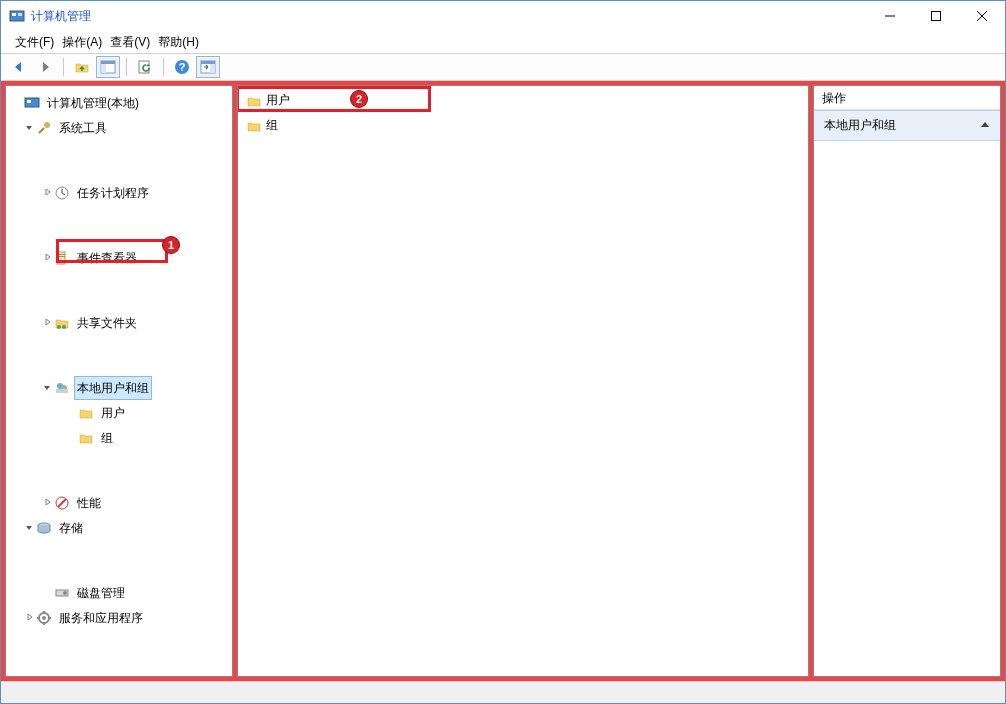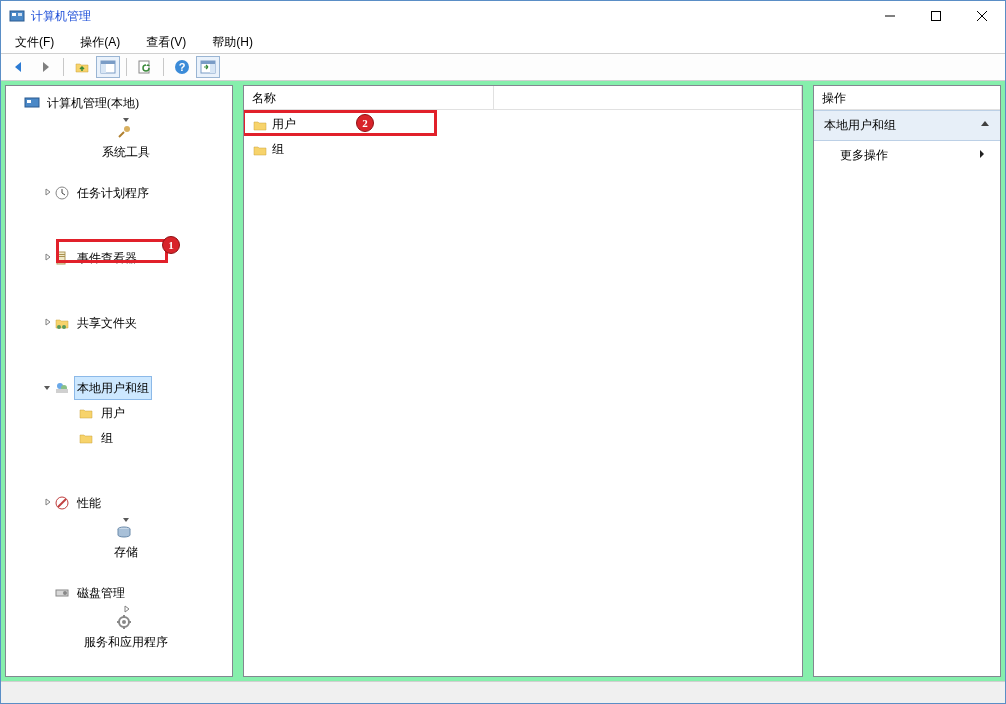--- a/index.html
+++ b/index.html
@@ -26,21 +26,20 @@
 .titlebar .title { flex: 1; font-size: 12px; color: #1d4ed8; }
 .win-controls { display: flex; }
 .win-btn { width: 46px; height: 30px; display:flex; align-items:center; justify-content:center; }
 .win-btn svg { width: 10px; height: 10px; }
 
 .menubar {
   height: 22px;
   display: flex;
   align-items: center;
   padding-left: 10px;
-  gap: 18px;
   color: #000;
 }
 .menubar span { padding: 2px 4px; }
 
 .toolbar {
   height: 28px;
   display: flex;
   align-items: center;
   padding: 0 6px;
   gap: 2px;
@@ -53,44 +52,43 @@
   display:flex; align-items:center; justify-content:center;
   border: 1px solid transparent;
 }
 .tool-btn.boxed { border:1px solid #9ab5d3; background:#eaf2fb; }
 .tool-sep { width:1px; height:18px; background:#c8c8c8; margin: 0 4px; }
 
 .main {
   flex: 1;
   display: flex;
   padding: 4px;
-  gap: 10px;
-  background: #86efac;
+  gap: 4px;
+  background: #ef4444;
   min-height: 0;
-  font-family: Liberation Serif, serif;
 }
 .pane {
   border: 1px solid #828790;
   background: #fff;
   overflow: auto;
   display: flex;
   flex-direction: column;
 }
 .pane-left { width: 228px; }
 .pane-mid { flex: 1; }
 .pane-right { width: 188px; }
 
 .tree { padding: 4px 2px; font-size: 12px; line-height: 22px; color: #000; user-select: none; }
 .tree-row { display: flex; align-items: center; height: 25px; white-space: nowrap; }
 .tree-row .exp { width: 14px; display:inline-flex; justify-content:center; color:#555; }
 .tree-row .ticon { width:16px; height:16px; margin-right:4px; display:inline-flex; align-items:center; justify-content:center; }
 .tree-row .lbl { padding: 1px 3px; }
 .tree-row.selected .lbl { background:#cde8ff; border:1px solid #8cb9e8; padding:0 2px; }
 .indent-0 { padding-left: 2px; }
-.indent-1 { padding-left: 14px; flex-direction: column; }
+.indent-1 { padding-left: 14px; }
 .indent-2 { padding-left: 32px; margin-top: 40px; }
 .indent-3 { padding-left: 56px; }
 
 .list-header {
   display:flex;
   height: 24px;
   border-bottom: 1px solid #e1e1e1;
   background: #fff;
 }
 .list-header .col {
@@ -410,24 +408,20 @@
       </div>
 
     </div>
 
     <div class="annot-box" style="left:50px; top:153px; width:112px; height:24px;"></div>
     <div class="annot-badge" style="left:156px; top:150px;">1</div>
     </div>
   </div>
 
   <div class="pane pane-mid">
-    <div class="list-header">
-      <div class="col" style="width:250px;"><span>名称</span></div>
-      <div class="col" style="flex:1;"></div>
-    </div>
     <div class="list-body">
       <div class="list-row">
         <span class="ficon"><svg viewBox="0 0 16 16">
               <path class="folder-svg" d="M2 5h4l1 1h7v7H2z"></path>
             </svg></span>
         <span>用户</span>
       </div>
       <div class="list-row">
         <span class="ficon"><svg viewBox="0 0 16 16">
               <path class="folder-svg" d="M2 5h4l1 1h7v7H2z"></path>
@@ -443,23 +437,17 @@
   <div class="pane pane-right">
     <div class="actions-header">
       <span>操作</span>
     </div>
     <div class="actions-section">
       <span>本地用户和组</span>
       <span><svg width="10" height="10" viewBox="0 0 10 10">
             <path d="M1 7 L9 7 L5 2 Z" fill="#404040"></path>
           </svg></span>
     </div>
-    <div class="actions-item">
-      <span>更多操作</span>
-      <span><svg width="8" height="10" viewBox="0 0 8 10">
-            <path d="M2 1 L6 5 L2 9 Z" fill="#202020"></path>
-          </svg></span>
-    </div>
   </div>
 
 </div>
 
 <div class="statusbar"></div>
 
 </body></html>

